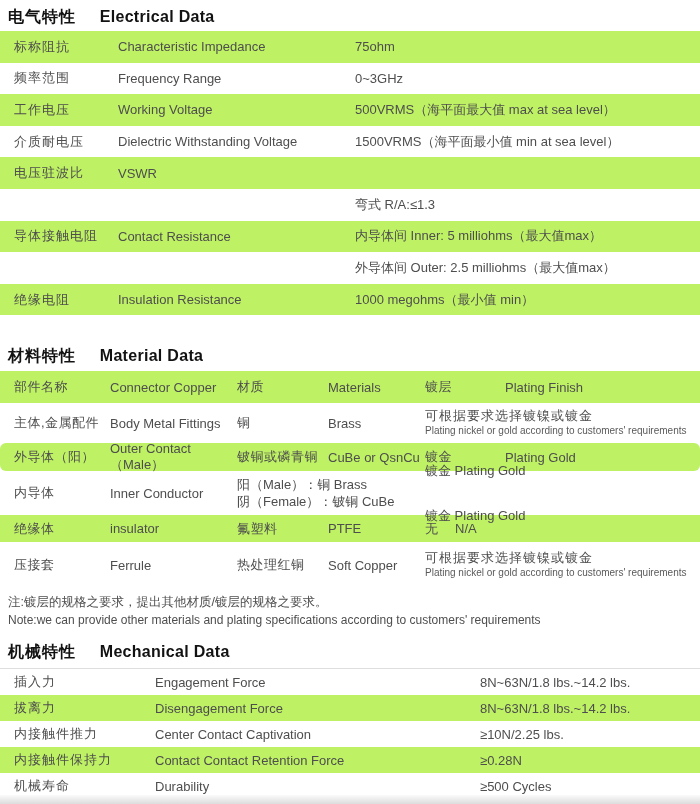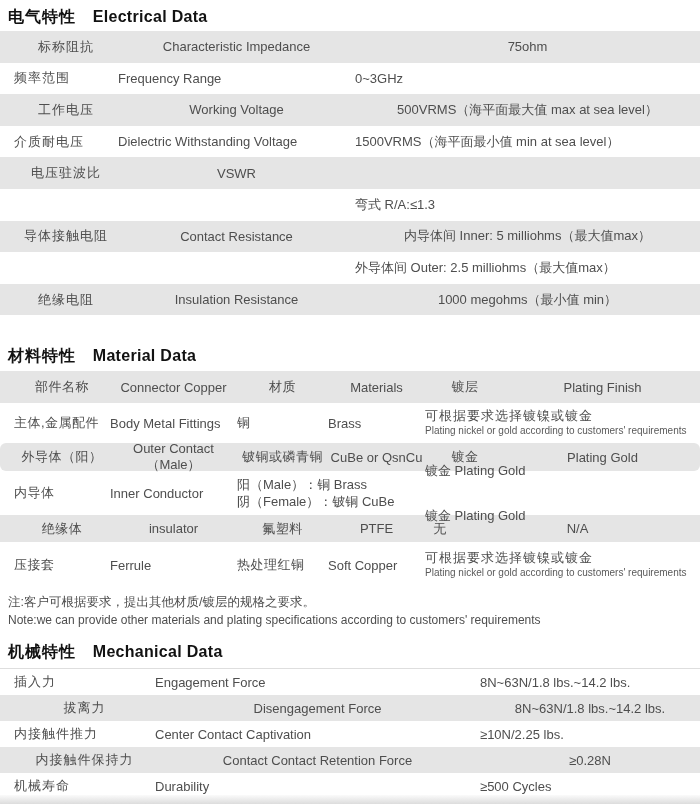--- a/index.html
+++ b/index.html
@@ -9,24 +9,24 @@
     font-family:"Liberation Sans","DejaVu Sans",sans-serif;
     color:#4e4e4e;
   }
   .page{padding-top:4px;}
 
   
   .sec-title{
     margin:0;padding-left:8px;height:26px;line-height:26px;
     font-size:16px;font-weight:bold;color:#121212;letter-spacing:0.3px;
   }
-  .sec-title .t-zh{margin-right:12px;letter-spacing:1px;}
-
-  
-  .shade{background:#e5e5e5;text-align:center;}
+  .sec-title .t-zh{margin-right:19px;letter-spacing:1px;}
+
+  
+  .shade{background:#bef264;}
 
   
   .etable{margin-top:1px;}
   .erow{display:flex;align-items:center;height:31.6px;font-size:13px;}
   .e-zh{width:104px;padding-left:14px;letter-spacing:1px;box-sizing:content-box;}
   .e-en{width:237px;}
   .e-val{flex:1;}
 
   
   .msection{margin-top:28px;}
@@ -190,21 +190,21 @@
         <span class="m-c2zh">热处理红铜</span>
         <span class="m-c2en">Soft Copper</span>
         <span class="plate-center">
           <span class="p-zh">可根据要求选择镀镍或镀金</span>
           <span class="p-en">Plating nickel or gold according to customers' requirements</span>
         </span>
       </div>
 
     </div>
     <div class="note">
-      <div class="note-zh">注:客户可根据要求，提出其他材质/镀层的规格之要求。</div>
+      <div class="note-zh">注:镀层的规格之要求，提出其他材质/镀层的规格之要求。</div>
       <div class="note-en">Note:we can provide other materials and plating specifications according to customers' requirements</div>
     </div>
   </section>
 
   <section class="mechsection">
     <h2 class="sec-title">
       <span class="t-zh">机械特性</span>
       <span class="t-en">Mechanical Data</span>
     </h2>
     <div class="mechtable">

